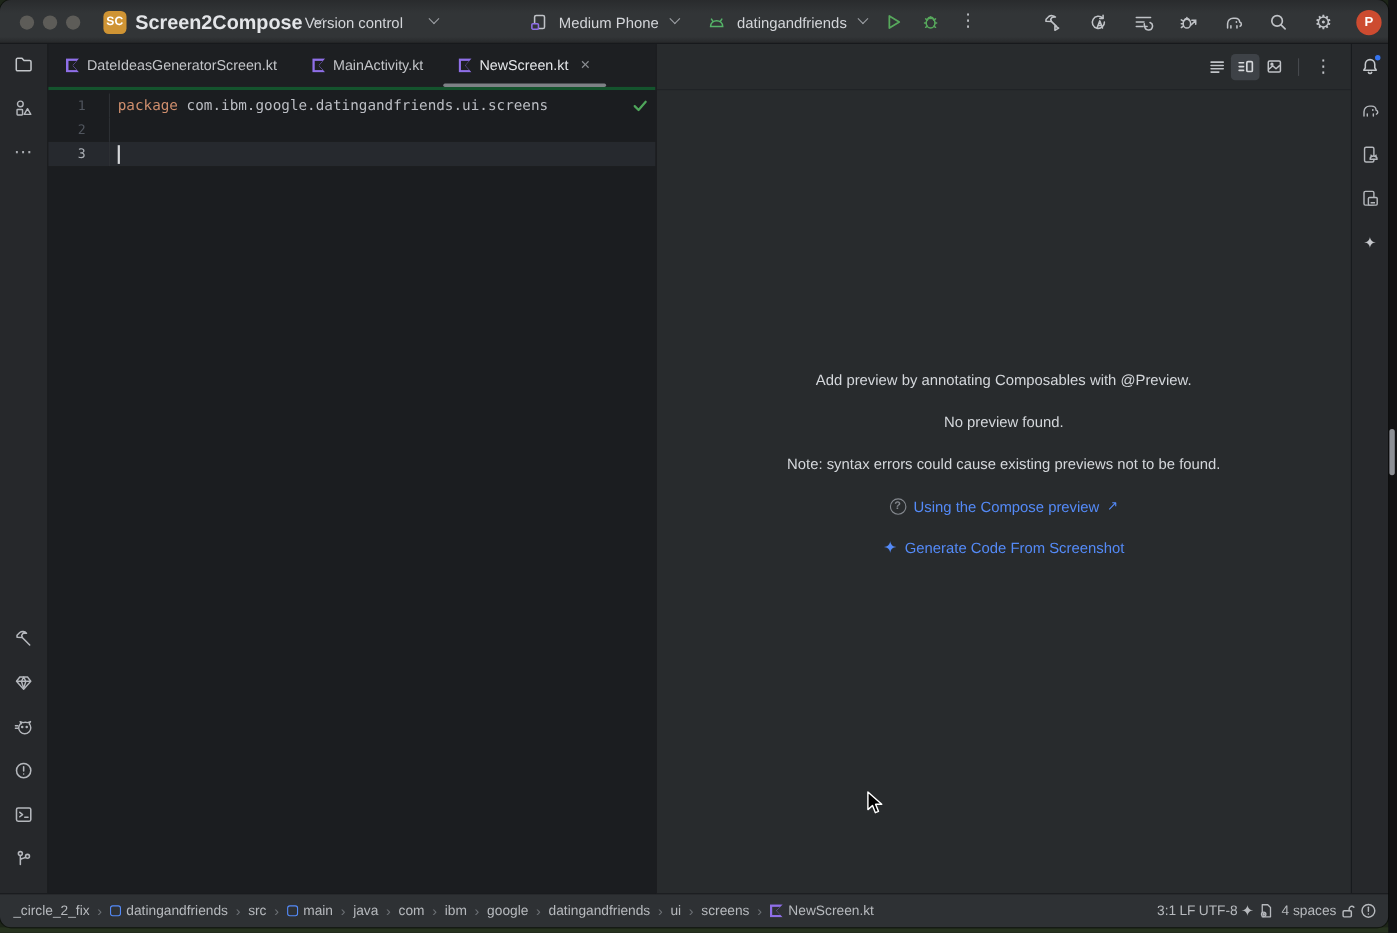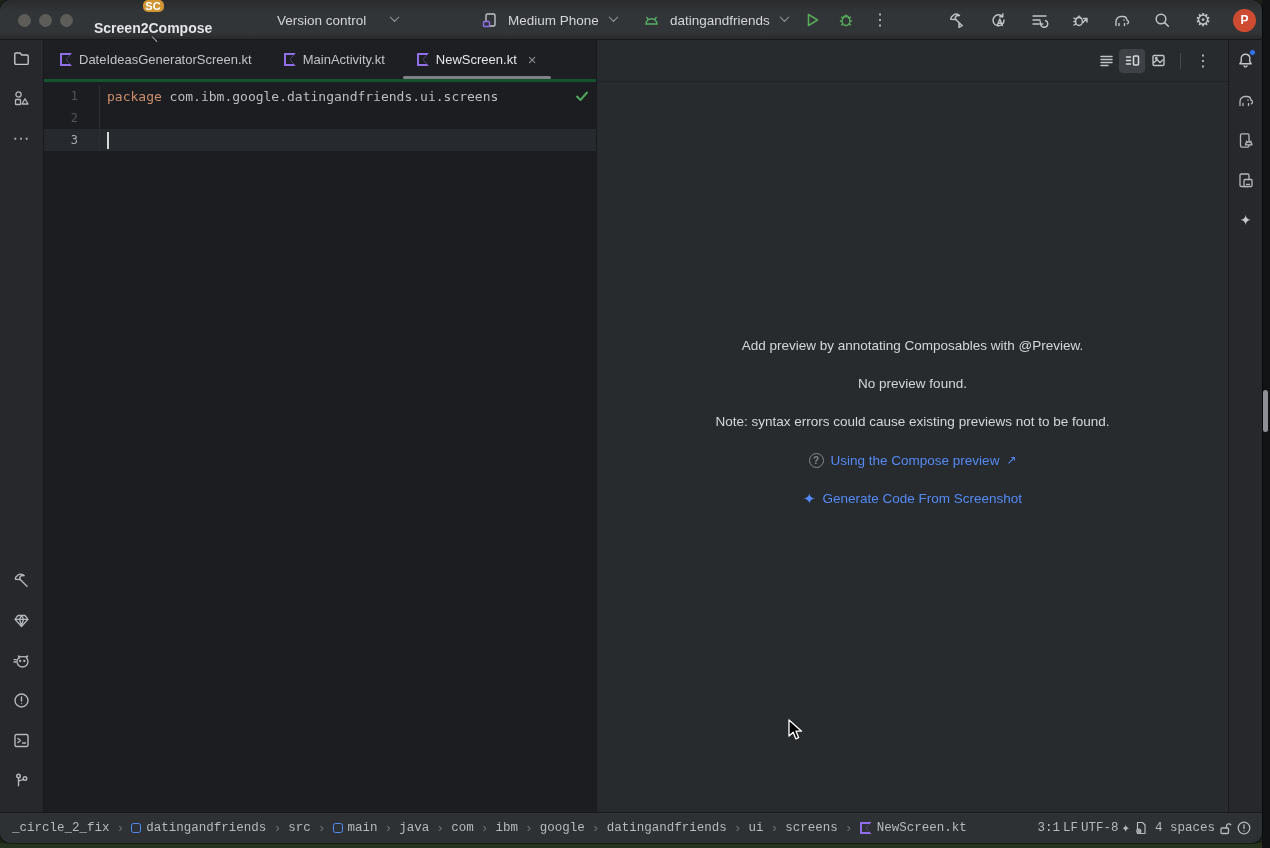--- a/index.html
+++ b/index.html
@@ -28,24 +28,24 @@
   
   #window{position:absolute;left:0;top:0;width:1262px;height:843px;display:flex;flex-direction:column;
           border-radius:10px;overflow:hidden;background:var(--bg-editor);box-shadow:0 0 0 1px rgba(0,0,0,.45);}
 
   
   .titlebar{position:relative;height:40px;flex:0 0 40px;border-bottom:1px solid var(--border);
             background:linear-gradient(#292b2d,#323537 30%,#323537 86%,#26282a);}
   .tl-group{position:absolute;top:0;height:40px;display:flex;align-items:center;}
   .traffic{left:18px;gap:8px;}
   .tl-dot{width:13px;height:13px;border-radius:50%;background:#5d5c58;}
-  .tl-project{left:94px;gap:8px;flex-direction:column;}
+  .tl-project{left:94px;gap:8px;}
   .badge-sc{width:21px;height:21px;border-radius:5px;background:var(--badge-amber,#cf9434);color:#fff;
             font-size:11px;font-weight:700;display:flex;align-items:center;justify-content:center;letter-spacing:.2px;}
-  .proj-name{font-size:14px;font-weight:700;color:var(--text-primary);}
+  .proj-name{font-size:18px;font-weight:700;color:var(--text-primary);}
   .tl-label{font-size:13.5px;color:#d3d5d9;}
   .chev{width:7px;height:7px;border-right:1.6px solid #9da0a5;border-bottom:1.6px solid #9da0a5;
         transform:rotate(45deg) translate(-1px,-1px);margin-left:3px;margin-top:-4px;}
   .tl-vc{left:277px;gap:22px;}
   .tl-device{left:478px;gap:8px;}
   .tl-run{left:640px;gap:8px;}
   .tl-actions{left:801px;gap:12px;}
   .tl-tools{right:6px;gap:19px;}
   .ibtn{display:flex;align-items:center;justify-content:center;width:22px;height:22px;color:var(--icon);}
   .kebab{font-size:16px;color:var(--icon);line-height:1;}
@@ -101,21 +101,21 @@
   .pv-link-row{display:flex;align-items:center;justify-content:center;gap:7px;margin-bottom:18px;height:20px;}
   .pv-link{font-size:13.5px;color:var(--accent-blue,#548af7);}
   .ext-arrow{font-size:12px;color:var(--accent-blue,#548af7);}
   .q-icon{width:15px;height:15px;border-radius:50%;border:1.3px solid #84888e;color:#84888e;font-size:10px;
           display:flex;align-items:center;justify-content:center;font-weight:700;}
   .spark{color:var(--accent-blue,#548af7);font-size:15px;line-height:1;}
   .spark-gray{color:#c6c8cc;font-size:14px;line-height:1;}
 
   
   .statusbar{height:31px;flex:0 0 31px;background:var(--bg-statusbar);border-top:1px solid var(--border);
-             display:flex;align-items:center;padding:0 10px 0 12px;font-size:12.5px;color:#b6b9bd;font-family:Liberation Mono, monospace;}
+             display:flex;align-items:center;padding:0 10px 0 12px;font-size:12.5px;color:#b6b9bd;}
   .crumbs{display:flex;align-items:center;gap:7px;white-space:nowrap;overflow:hidden;}
   .crumb{display:inline-flex;align-items:center;gap:5px;color:#b6b9bd;}
   .crumb-sep{color:#6c7075;font-size:13px;}
   .mod-icon{width:10px;height:10px;border:1.5px solid var(--accent-blue,#548af7);border-radius:2.5px;display:inline-block;}
   .kt-sb{--kt-bg:#2e3134;width:11px;height:12px;}
   .sb-right{margin-left:auto;display:flex;align-items:center;gap:3px;}
   .sb-item{display:flex;align-items:center;gap:6px;color:#b6b9bd;}
 
   
   .desk-right{position:absolute;left:1262px;top:0;width:8px;height:848px;background:#121314;}

